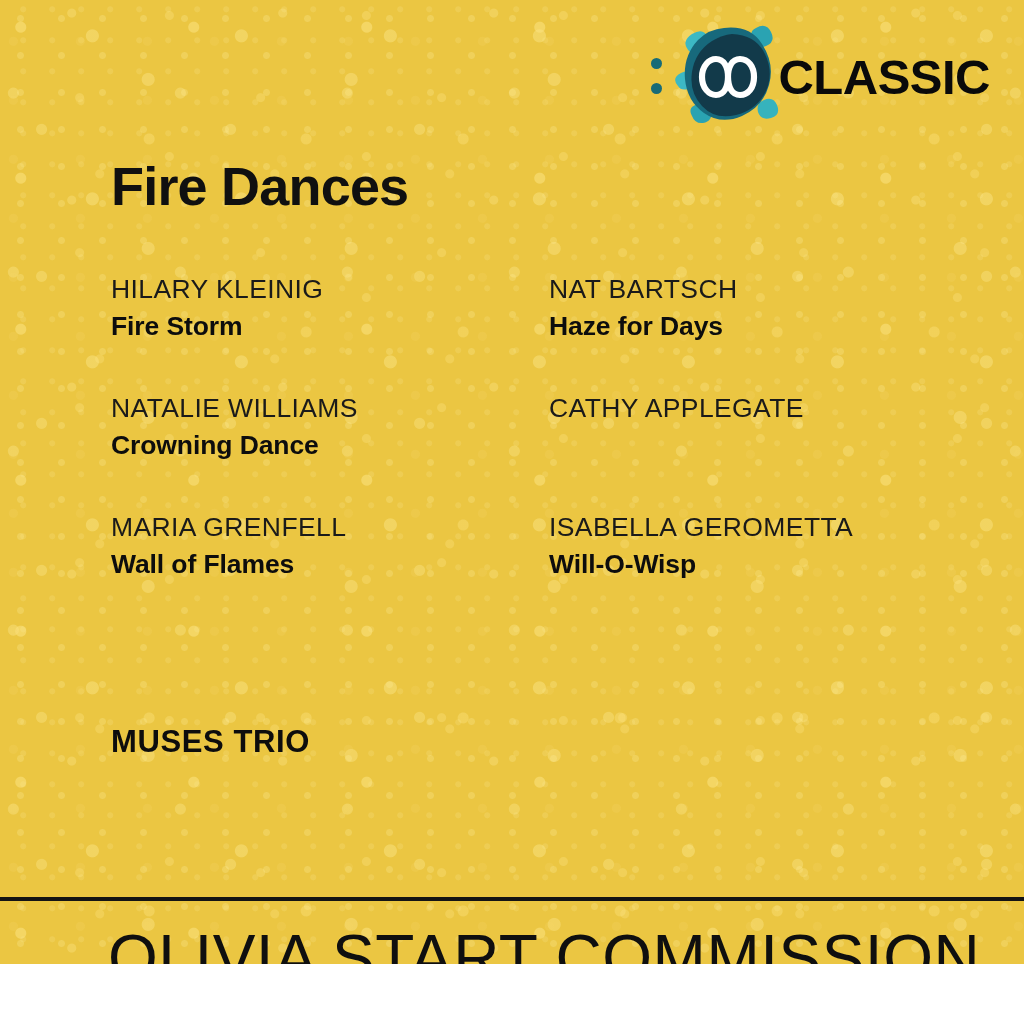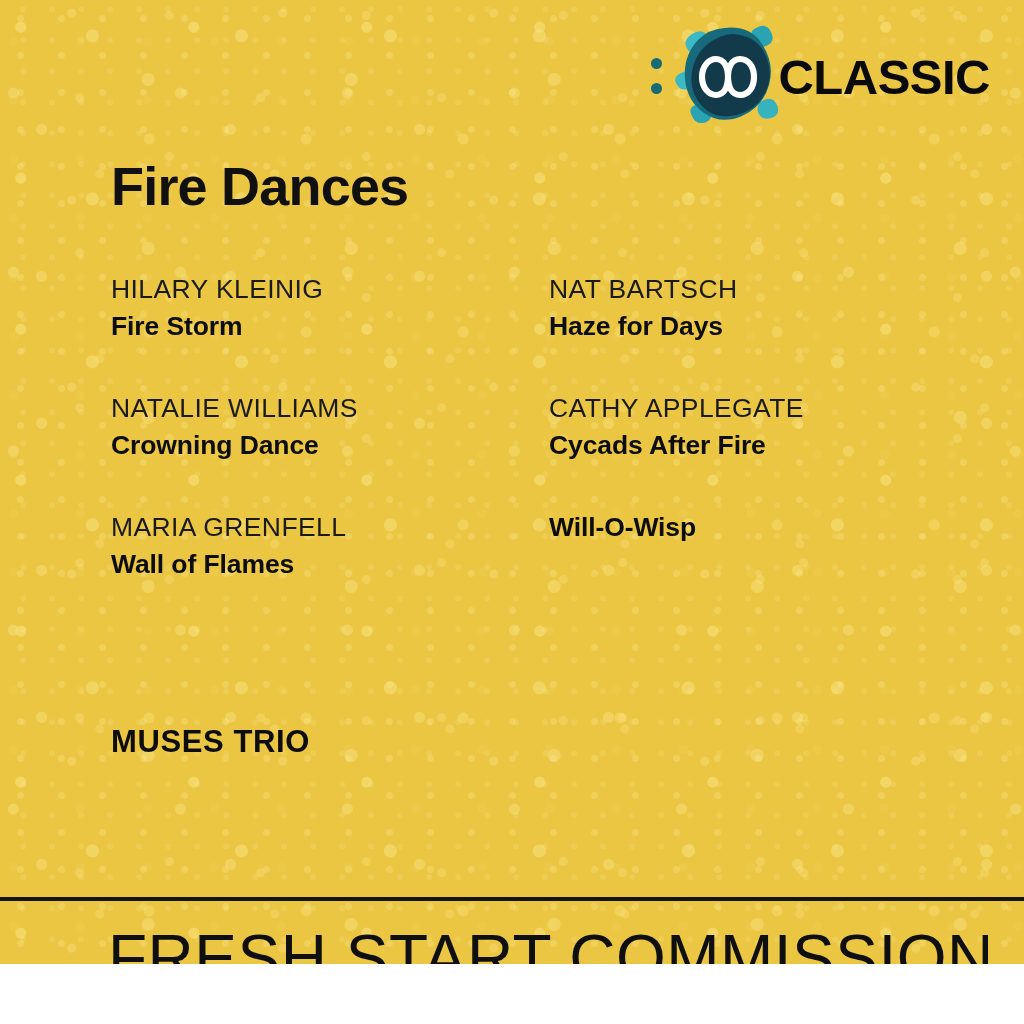--- a/index.html
+++ b/index.html
@@ -213,31 +213,31 @@
       <div class="work">Haze for Days</div>
     </div>
 
 
     <div class="track">
       <div class="composer">NATALIE WILLIAMS</div>
       <div class="work">Crowning Dance</div>
     </div>
     <div class="track">
       <div class="composer">CATHY APPLEGATE</div>
-      <div class="work">Cycads After Fire</div>
     </div>
 
     <div class="track">
       <div class="composer">MARIA GRENFELL</div>
       <div class="work">Wall of Flames</div>
     </div>
     <div class="track">
+      <div class="composer">ISABELLA GEROMETTA</div>
       <div class="work">Will-O-Wisp</div>
     </div>
 
   </div>
 
   <div class="ensemble">MUSES TRIO</div>
 
   <div class="divider"></div>
-  <div class="footer">FRESH START COMMISSION</div>
+  <div class="footer">OLIVIA START COMMISSION</div>
 
 </div>
 
 </body></html>

